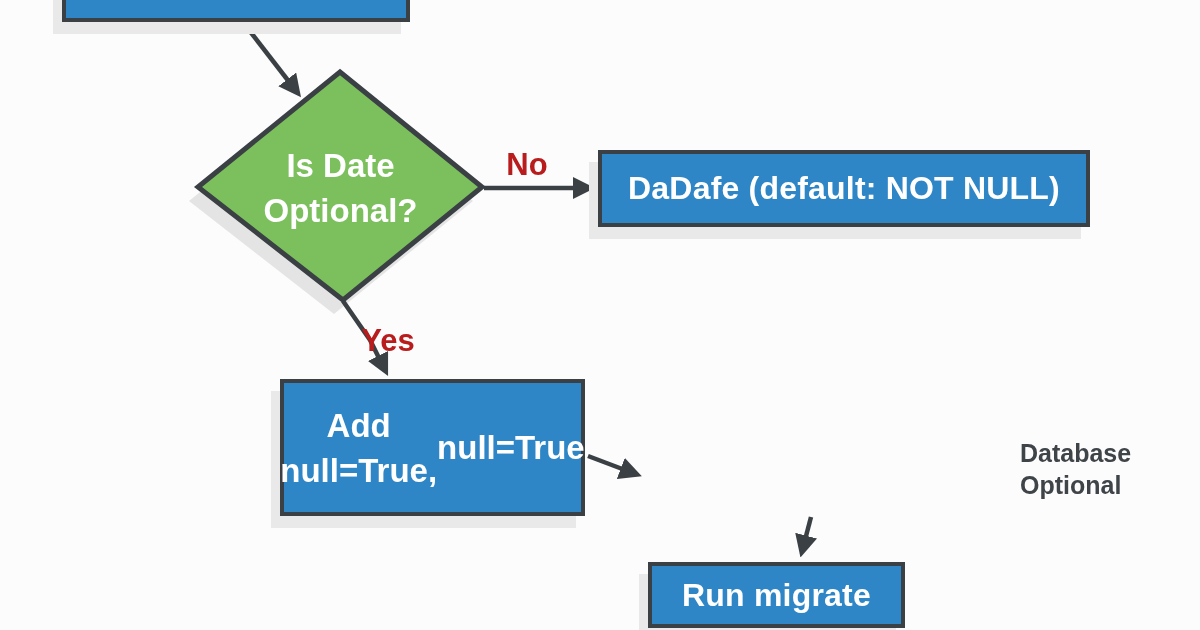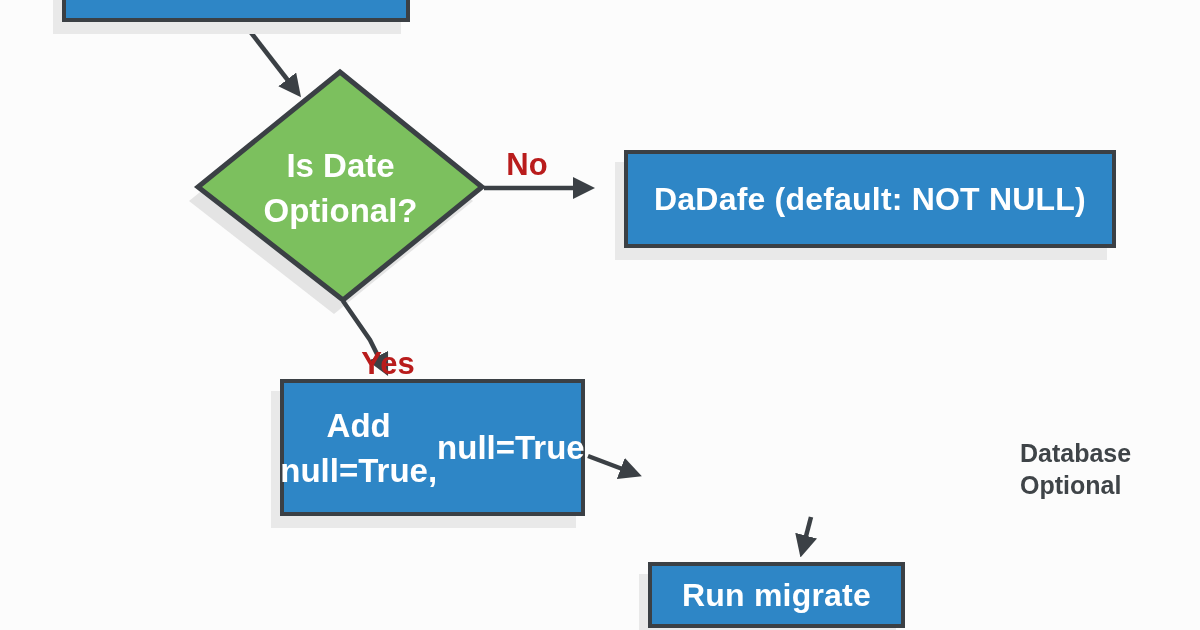--- a/index.html
+++ b/index.html
@@ -72,23 +72,23 @@
   <div class="box" style="left:62px;top:-36px;width:348px;height:58px;">
     <span class="box-label single-line"></span>
   </div>
 
   <div class="diamond-label">
     <span>Is Date</span>
     <span>Optional?</span>
   </div>
 
   <div class="edge-label" style="left:492px;top:147px;">No</div>
-  <div class="edge-label" style="left:353px;top:323px;margin-top:23px;">Yes</div>
+  <div class="edge-label" style="left:353px;top:323px;">Yes</div>
 
-  <div class="box" style="left:624px;top:150px;width:492px;height:98px;">
+  <div class="box" style="left:598px;top:150px;width:492px;height:77px;">
     <span class="box-label single-line">DaDafe (default: NOT NULL)</span>
   </div>
 
   <div class="box" style="left:280px;top:379px;width:305px;height:137px;">
     <span class="box-label two-line">Add null=True,</span>
     <span class="box-label two-line">null=True</span>
   </div>
 
 
   <div class="annotation">

